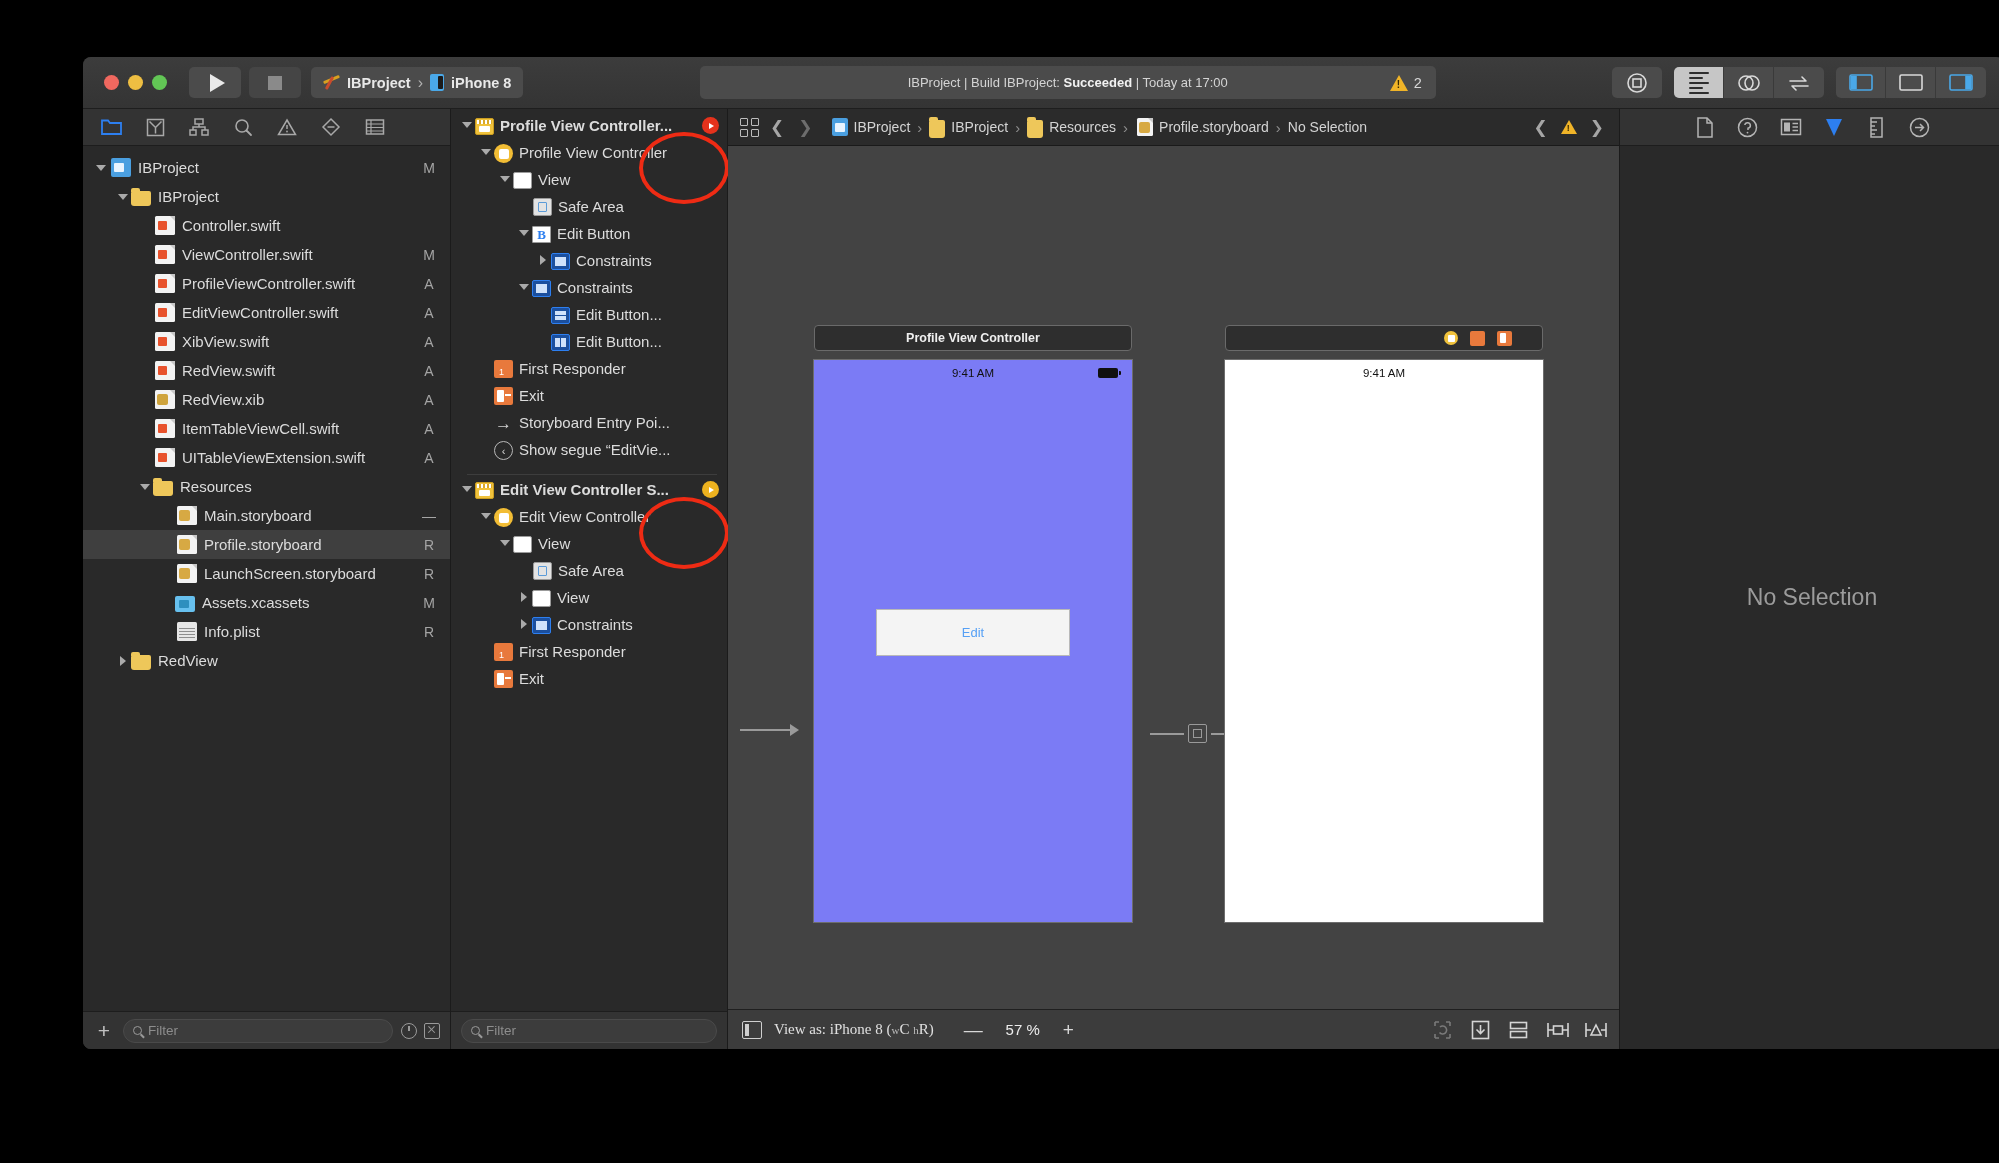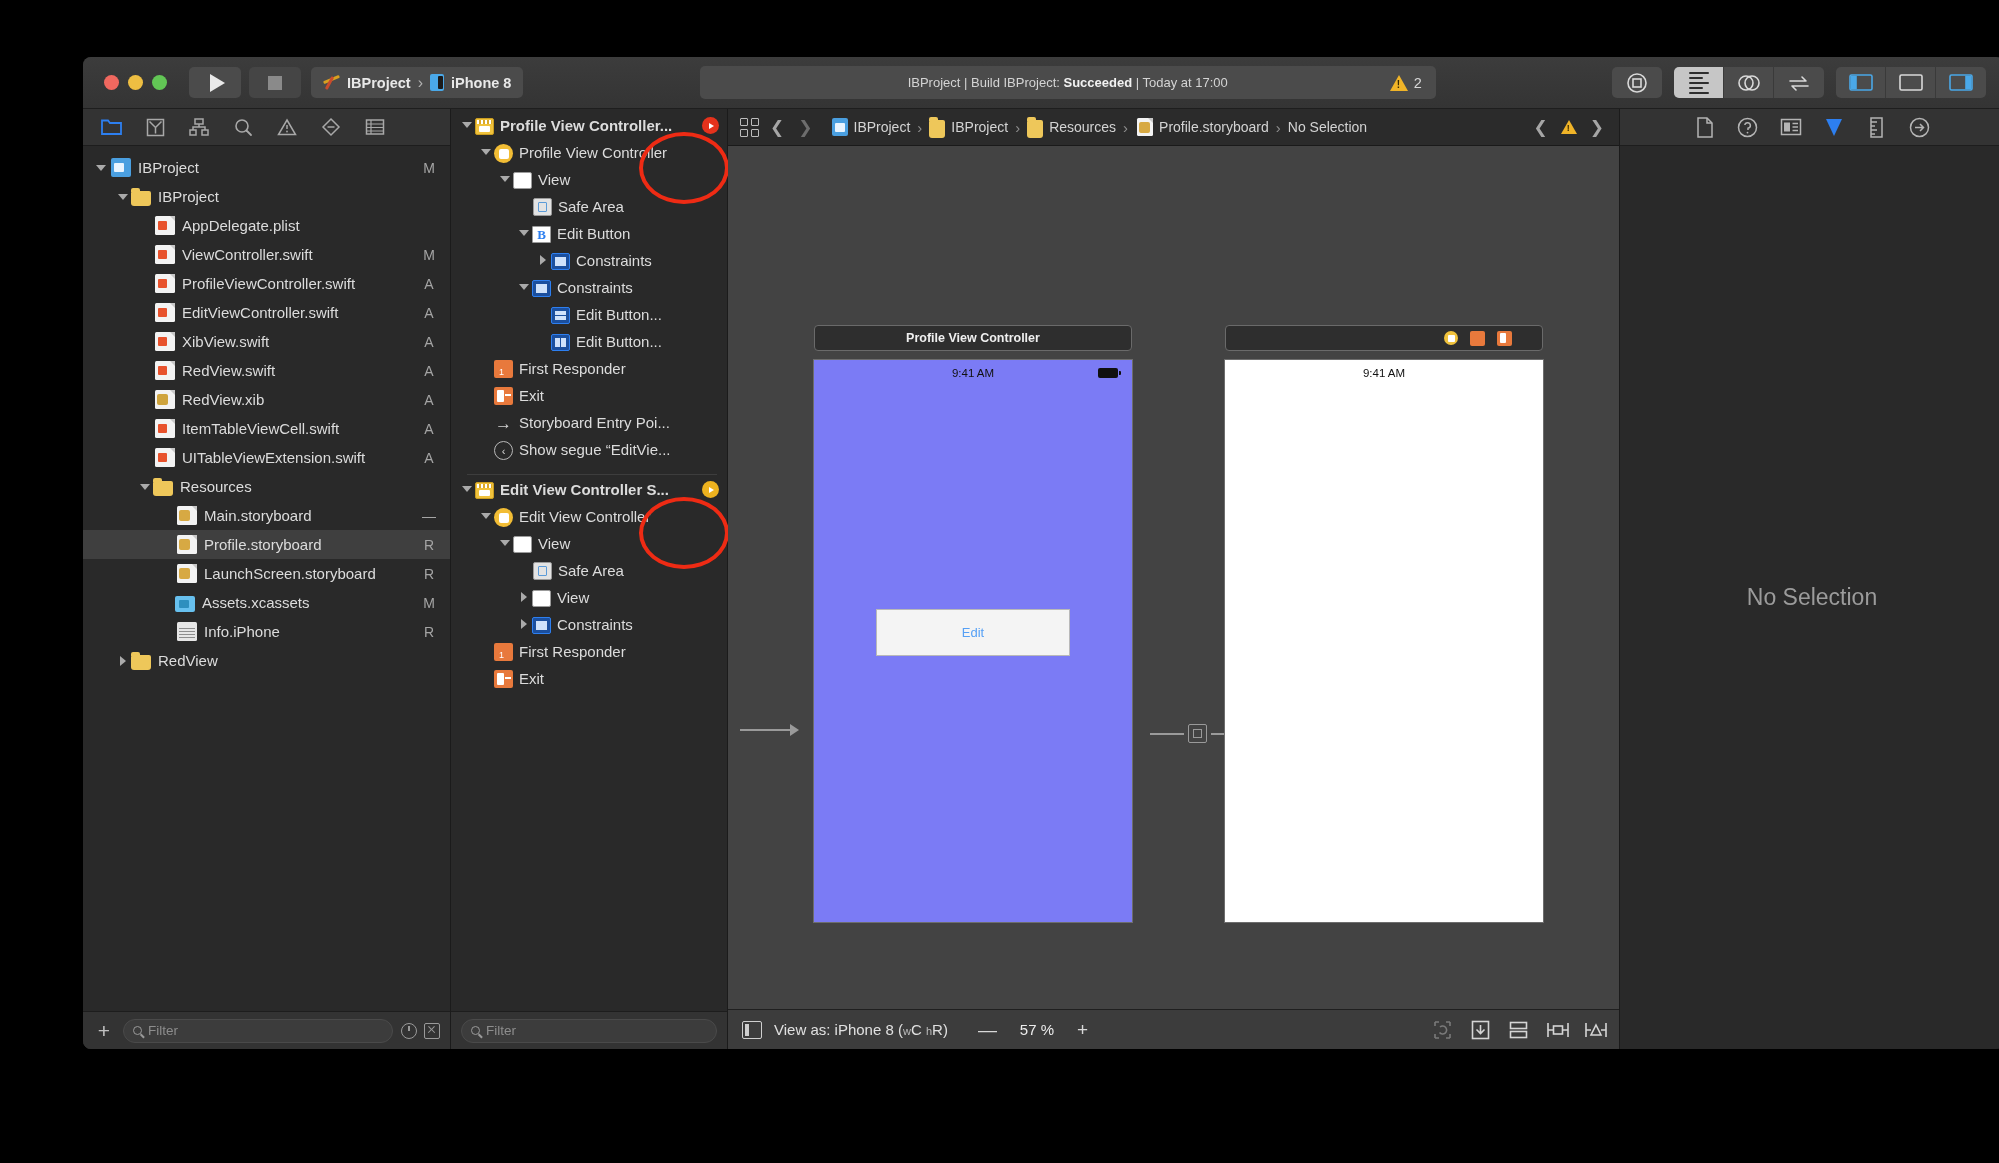--- a/index.html
+++ b/index.html
@@ -390,21 +390,21 @@
 
   .canvas-toolbar {
     height: 40px; background: #3c3c3c;
     border-top: 1px solid #1f1f1f;
     display: flex; align-items: center;
     padding: 0 14px; gap: 12px;
     color: #e0e0e0; font-size: 15px;
   }
   .ct-panel { width:20px;height:18px;border:1.5px solid #cfcfcf;border-radius:2px;position:relative;}
   .ct-panel:after{content:'';position:absolute;left:2px;top:2px;bottom:2px;width:4px;background:#cfcfcf;}
-  .view-as { display:flex; align-items:baseline; gap:0px; }
+  .view-as { display:flex; align-items:baseline; gap:0px;font-family:Liberation Serif, serif; }
   .sub { font-size: 11px; color: #bdbdbd; }
   .zoom-ctl { display:flex; align-items:center; gap:16px; margin-left: 18px; }
   .zoom-sign { font-size: 19px; color: #d8d8d8; }
   .zoom-val { font-size: 15px; color: #ececec; min-width: 48px; text-align:center;}
   .ct-right { margin-left:auto; display:flex; align-items:center; gap:17px; }
   .ct-ic { width:21px; height:20px; position:relative; }
 
   
   .inspector {
     width: 385px; background: #292929;
@@ -577,21 +577,21 @@
             <span class="fico ic-folder"></span>
             <span class="row-label">IBProject</span>
             <span class="row-status"></span>
           </div>
           <div class="row">
             <span style="width: 54px; flex: 0 0 auto;"></span>
             <span class="disc"></span>
             <span class="fico ic-doc">
               <span class="ic-swift-mark"></span>
             </span>
-            <span class="row-label">AppDelegate.plist</span>
+            <span class="row-label">Controller.swift</span>
             <span class="row-status"></span>
           </div>
           <div class="row">
             <span style="width: 54px; flex: 0 0 auto;"></span>
             <span class="disc"></span>
             <span class="fico ic-doc">
               <span class="ic-swift-mark"></span>
             </span>
             <span class="row-label">ViewController.swift</span>
             <span class="row-status">M</span>
@@ -699,21 +699,21 @@
             <span style="width: 76px; flex: 0 0 auto;"></span>
             <span class="disc"></span>
             <span class="fico ic-xcassets"></span>
             <span class="row-label">Assets.xcassets</span>
             <span class="row-status">M</span>
           </div>
           <div class="row">
             <span style="width: 76px; flex: 0 0 auto;"></span>
             <span class="disc"></span>
             <span class="fico ic-plist"></span>
-            <span class="row-label">Info.iPhone</span>
+            <span class="row-label">Info.plist</span>
             <span class="row-status">R</span>
           </div>
           <div class="row">
             <span style="width: 32px; flex: 0 0 auto;"></span>
             <span class="disc">
               <i class="tri-r"></i>
             </span>
             <span class="fico ic-folder"></span>
             <span class="row-label">RedView</span>
             <span class="row-status"></span>

